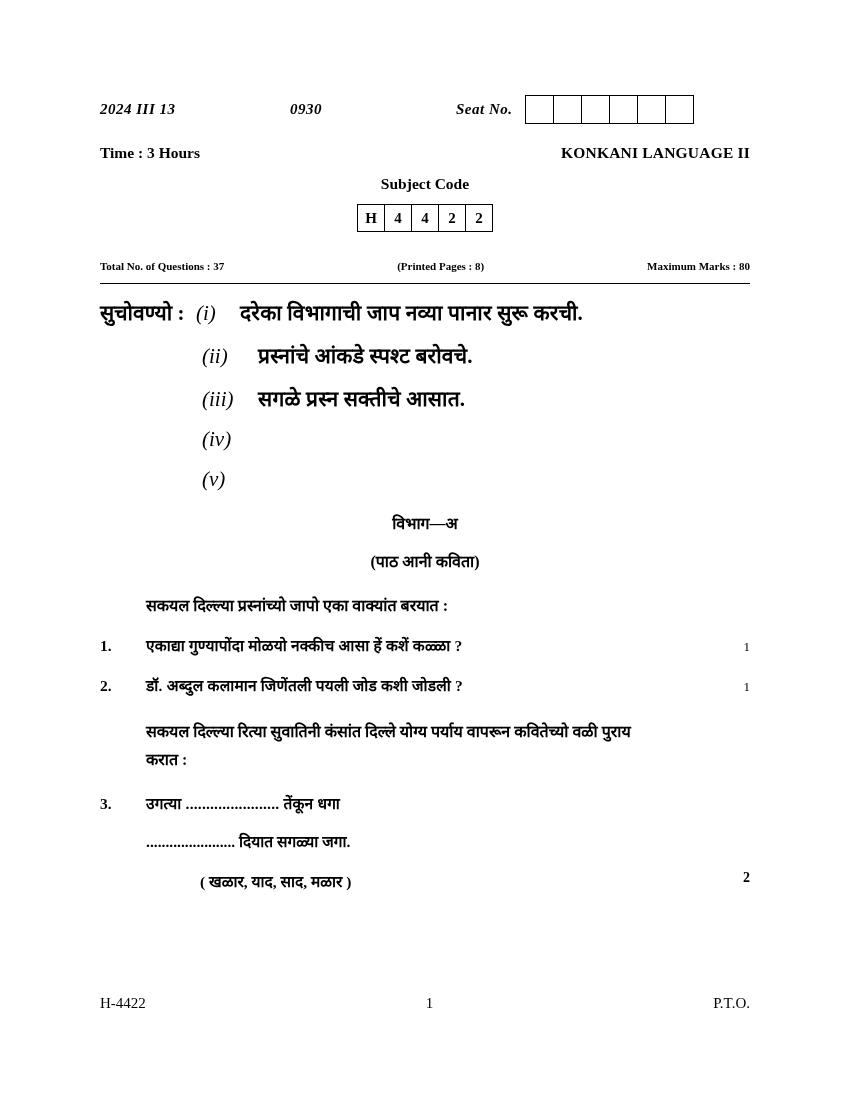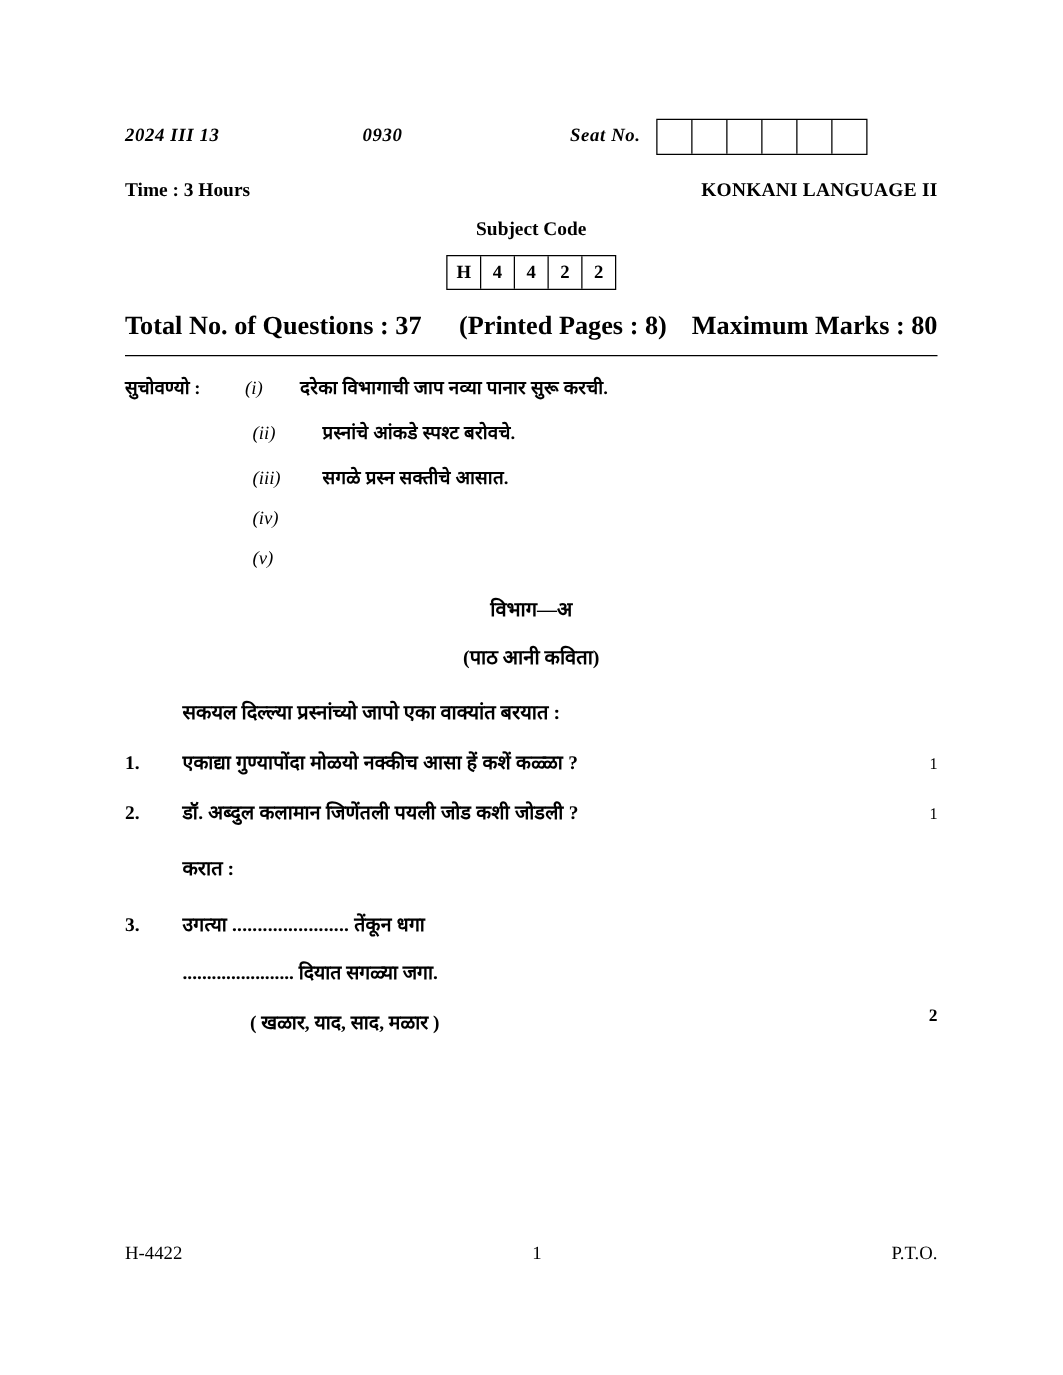--- a/index.html
+++ b/index.html
@@ -87,36 +87,36 @@
     font-size: 15px;
     line-height: 26px;
   }
   .code-boxes .cell:last-child { border-right: none; }
 
   
   .meta-row {
     display: flex;
     justify-content: space-between;
     align-items: baseline;
-    margin-top: 16px;
-    font-weight: bold;
-    font-size: 21px;
+    margin-top: 28px;
+    font-weight: bold;
+    font-size: 11px;
   }
   .meta-row .mid { margin-left: 10px; text-align: right; }
 
   .rule {
     border: none;
     border-top: 1.6px solid #000;
     margin: 11px 0 0 0;
   }
 
   
   .instructions {
     margin-top: 14px;
-    font-size: 15px;
+    font-size: 21px;
   }
   .ins-row {
     display: flex;
     align-items: baseline;
     margin-bottom: 15px;
   }
   .ins-label {
     width: 96px;
     font-weight: bold;
     flex: 0 0 96px;
@@ -305,20 +305,21 @@
     <div class="q-marks">1</div>
   </div>
 
   <div class="q-row">
     <div class="q-num">2.</div>
     <div class="q-text">डॉ.  अब्दुल  कलामान  जिणेंतली  पयली  जोड  कशी  जोडली  ?</div>
     <div class="q-marks">1</div>
   </div>
 
   <div class="direction block2">
+    <div>सकयल  दिल्ल्या  रित्या  सुवातिनी  कंसांत  दिल्ले  योग्य  पर्याय  वापरून  कवितेच्यो  वळी  पुराय</div>
     <div>करात  :</div>
   </div>
 
   <div class="q-row">
     <div class="q-num">3.</div>
     <div class="q-text">उगत्या  .......................  तेंकून  धगा</div>
     <div class="q-marks"></div>
   </div>
   <div class="q-sub">.......................  दियात  सगळ्या  जगा.</div>
 

